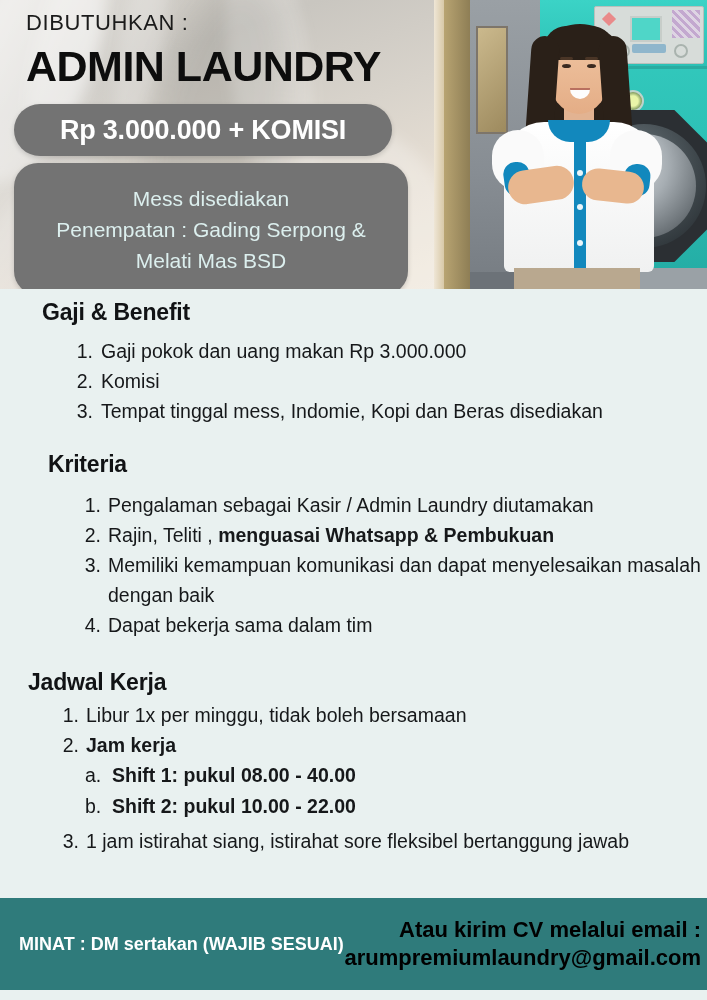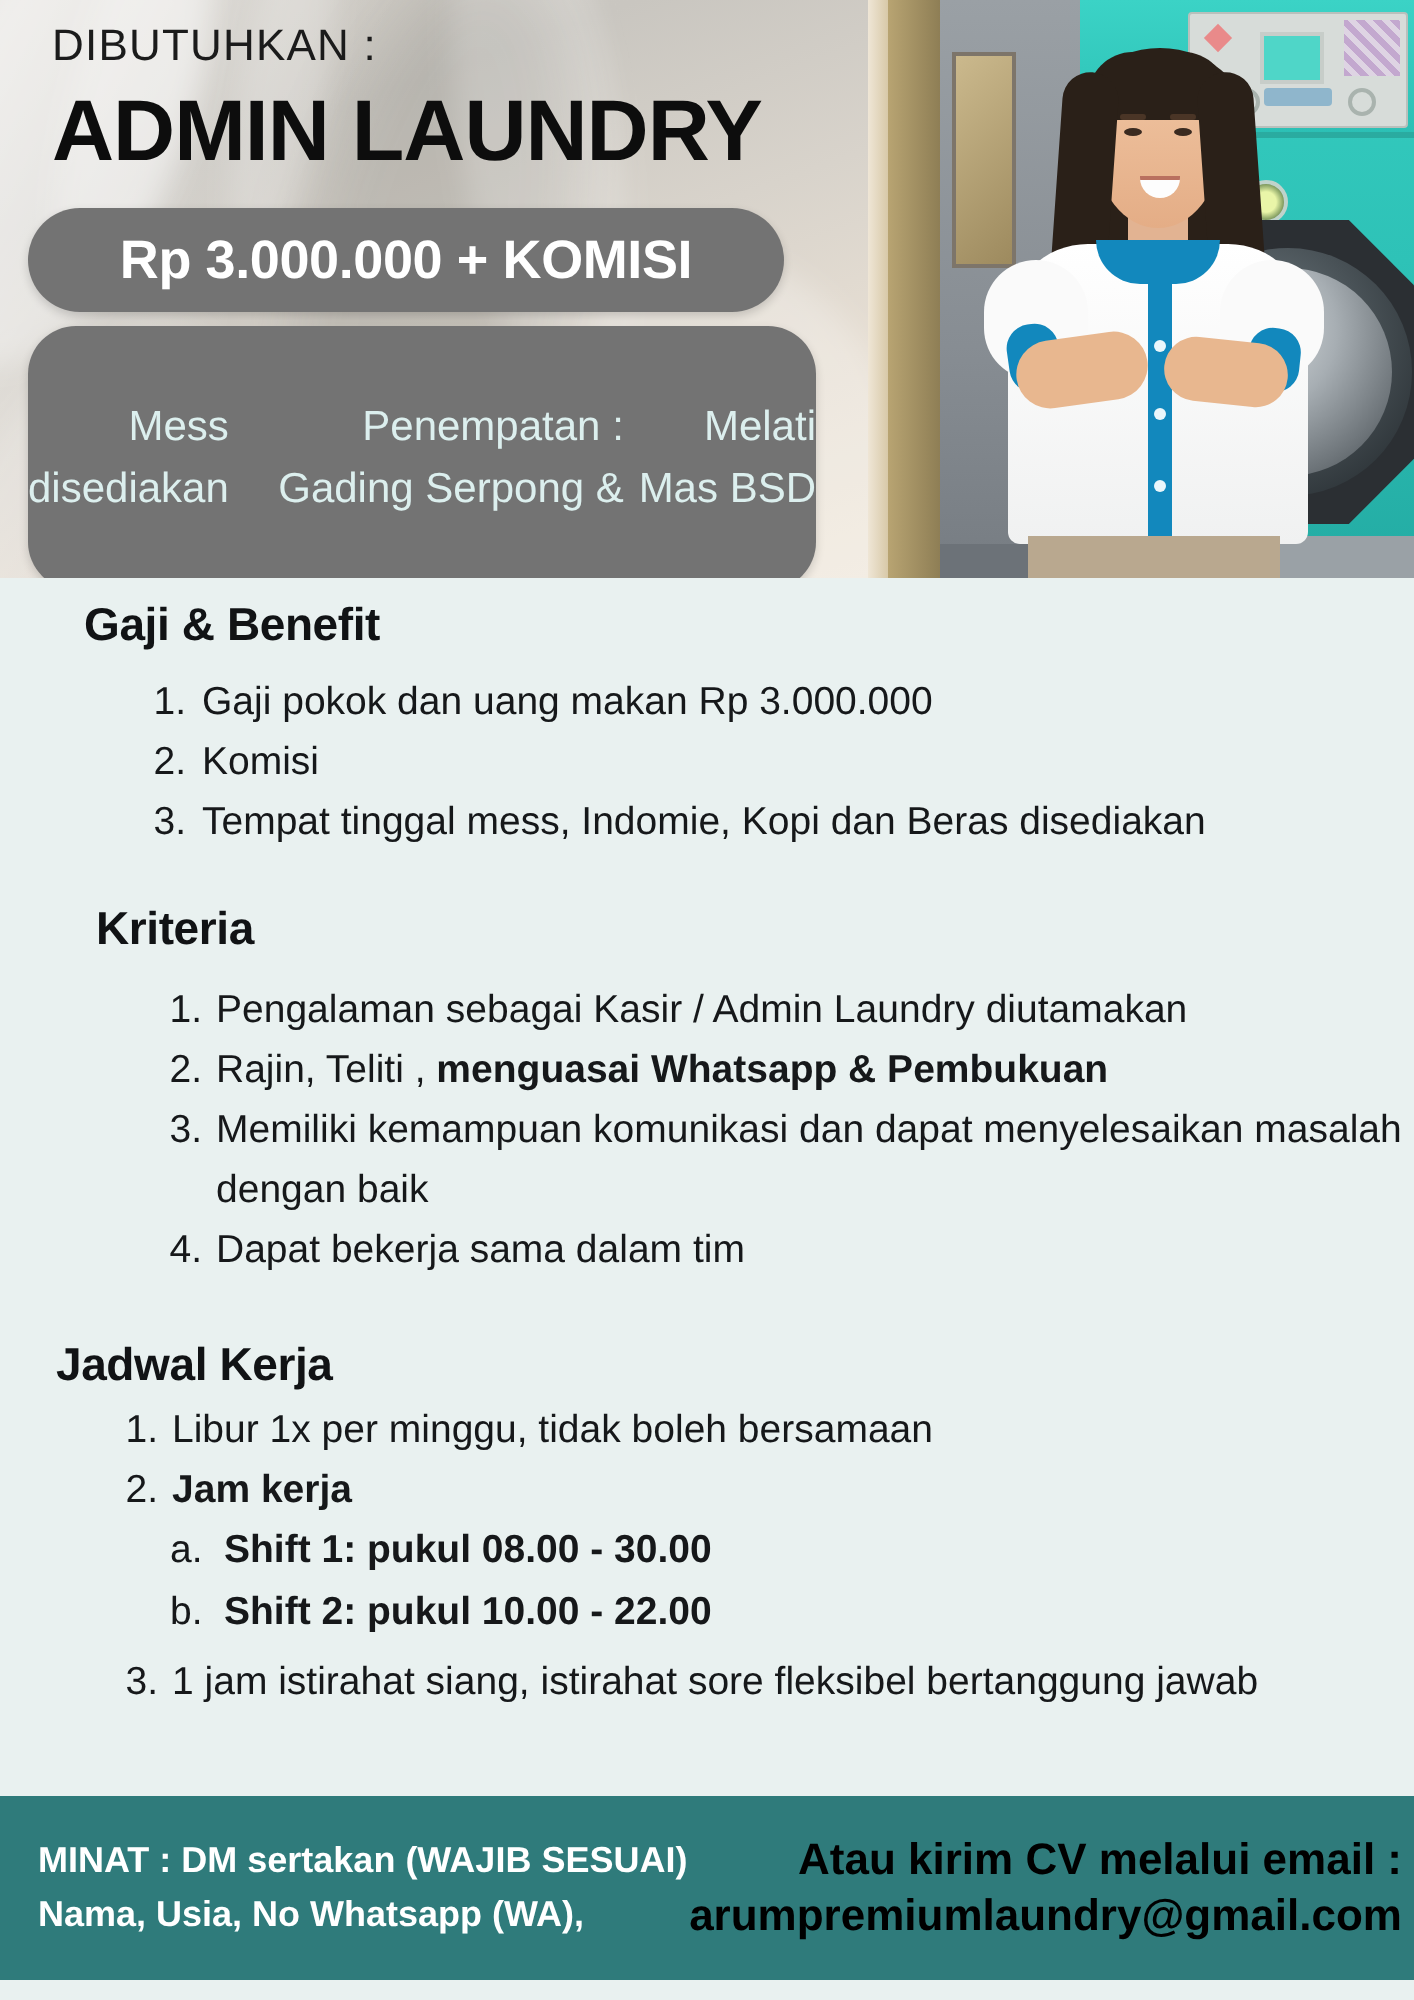--- a/index.html
+++ b/index.html
@@ -44,21 +44,21 @@
     position:absolute;background:#737373;color:#ffffff;
     box-shadow:0 2px 5px rgba(0,0,0,.16);
   }
   .pill-salary{
     left:14px;top:104px;width:378px;height:52px;border-radius:26px;
     display:flex;align-items:center;justify-content:center;
     font-size:27px;font-weight:700;letter-spacing:-.2px;
   }
   .pill-mess{
     left:14px;top:163px;width:394px;height:132px;border-radius:24px;
-    display:flex;flex-direction:row;align-items:center;justify-content:center;
+    display:flex;flex-direction:column;align-items:center;justify-content:center;
     color:#dcefee;font-size:21px;line-height:31px;font-weight:400;text-align:right;
   }
   .pill-mess span{display:block;}
 
   
   .photo{position:absolute;left:434px;top:0;width:273px;height:289px;overflow:hidden;background:#8d9499;}
   .ph-wallL{position:absolute;left:0;top:0;width:10px;height:289px;
     background:linear-gradient(90deg,#efe6d6,#d8c9a8);}
   .ph-cab{position:absolute;left:10px;top:0;width:26px;height:289px;
     background:linear-gradient(90deg,#b8a472,#8e7e55);}
@@ -311,40 +311,39 @@
           <span class="txt">Libur 1x per minggu, tidak boleh bersamaan</span>
         </li>
         <li class="li">
           <span class="num">2.</span>
           <span class="txt b">Jam kerja</span>
         </li>
       </ul>
       <ul class="sub-ol">
         <li class="sub-li">
           <span class="num">a.</span>
-          <span>Shift 1: pukul 08.00 - 30.00</span>
+          <span>Shift 1: pukul 08.00 - 40.00</span>
         </li>
         <li class="sub-li">
           <span class="num">b.</span>
           <span>Shift 2: pukul 10.00 - 22.00</span>
         </li>
       </ul>
       <ul class="ol">
         <li class="li">
           <span class="num">3.</span>
           <span class="txt">1 jam istirahat siang, istirahat sore fleksibel bertanggung jawab</span>
         </li>
       </ul>
     </div>
   </div>
 
   <div class="footer">
     <div class="footer-left">
       <div>MINAT : DM sertakan (WAJIB SESUAI)</div>
-      <div>Nama, Usia, No Whatsapp (WA),</div>
     </div>
     <div class="footer-right">
       <div>Atau kirim CV melalui email :</div>
       <div>arumpremiumlaundry@gmail.com</div>
     </div>
   </div>
   <div class="footer-strip"></div>
 
 </div>
 

